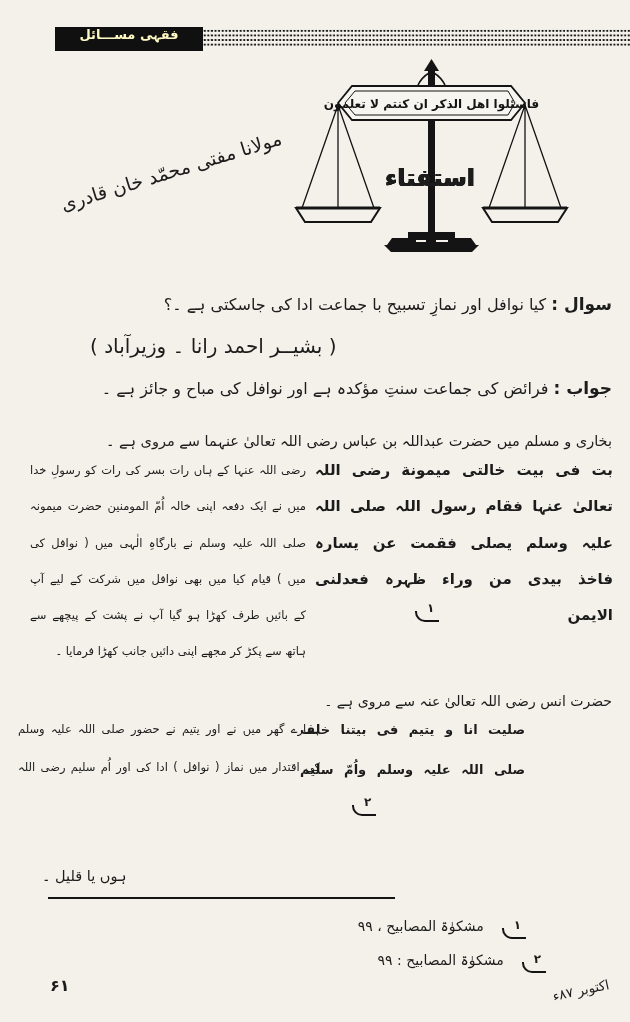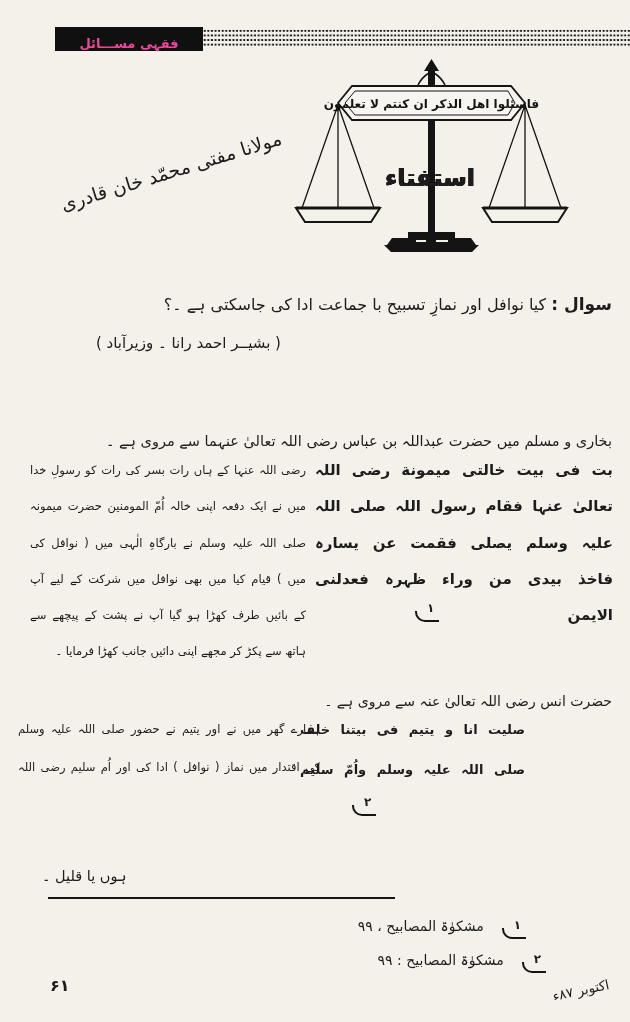--- a/index.html
+++ b/index.html
@@ -1,21 +1,21 @@
 <!DOCTYPE html>
 <html lang="ur" dir="rtl"><head>
 <meta charset="utf-8">
 <style>
   html,body{margin:0;padding:0;background:#d8d5cd;}
   .page{position:relative;width:630px;height:1022px;margin:0 auto;background:#f3f1ea;
         font-family:"DejaVu Sans",sans-serif;color:#1c1c1c;direction:rtl;overflow:hidden;}
   .abs{position:absolute;}
   
-  .band-box{left:55px;top:27px;width:148px;height:24px;background:#101010;color:#ec4899;
-            display:flex;align-items:flex-end;justify-content:center;font-size:13px;font-weight:bold;}
+  .band-box{left:55px;top:27px;width:148px;height:24px;background:#101010;color:#fef9c3;
+            display:flex;align-items:flex-start;justify-content:center;font-size:13px;font-weight:bold;}
   .halftone{left:203px;top:29px;width:427px;height:19px;
             background-image:radial-gradient(circle at 1.6px 1.8px,#161616 1.05px,transparent 1.3px);
             background-size:3.6px 4.6px;}
   
   .author{left:46px;top:160px;width:250px;font-size:19px;white-space:nowrap;
           transform:rotate(-17deg);text-align:center;}
   .istifta{left:378px;top:164px;width:104px;font-size:24px;font-weight:900;text-align:center;
            text-shadow:.6px 0 #111,-.6px 0 #111,0 .4px #111;letter-spacing:1px;}
   
   .qline{right:18px;left:18px;text-align:right;font-size:16px;}
@@ -89,22 +89,26 @@
   </svg>
 
   <div class="abs istifta">استفتاء</div>
 
   <div class="abs author">مولانا مفتی محمّد خان قادری</div>
 
   <div class="abs qline" style="top:294px">
     <span class="lbl">سوال :</span>
     <span>کیا نوافل اور نمازِ تسبیح با جماعت ادا کی جاسکتی ہے ۔؟</span>
   </div>
-  <div class="abs" style="left:96px;top:334px;font-size:15px">( بشیــر احمد رانا ۔ وزیرآباد )</div>
+  <div class="abs" style="left:90px;top:334px;font-size:20px">( بشیــر احمد رانا ۔ وزیرآباد )</div>
 
+  <div class="abs qline" style="top:378px">
+    <span class="lbl">جواب :</span>
+    <span>فرائض کی جماعت سنتِ مؤکدہ ہے اور نوافل کی مباح و جائز ہے ۔</span>
+  </div>
   <div class="abs wide" style="top:420px">بخاری و مسلم میں حضرت عبداللہ بن عباس رضی اللہ تعالیٰ عنہما سے مروی ہے ۔</div>
 
   <div class="abs col arab h1a">
     <div class="ln">بت فی بیت خالتی میمونة رضی اللہ</div>
     <div class="ln">تعالیٰ عنہا فقام رسول اللہ صلی اللہ</div>
     <div class="ln">علیہ وسلم یصلی فقمت عن یسارہ</div>
     <div class="ln">فاخذ بیدی من وراء ظہرہ فعدلنی</div>
     <div class="ln short" style="position:relative">
       <span>الایمن</span>
       <span class="fnmark" style="position:absolute;left:100px;top:4px;line-height:14px">۱</span>

